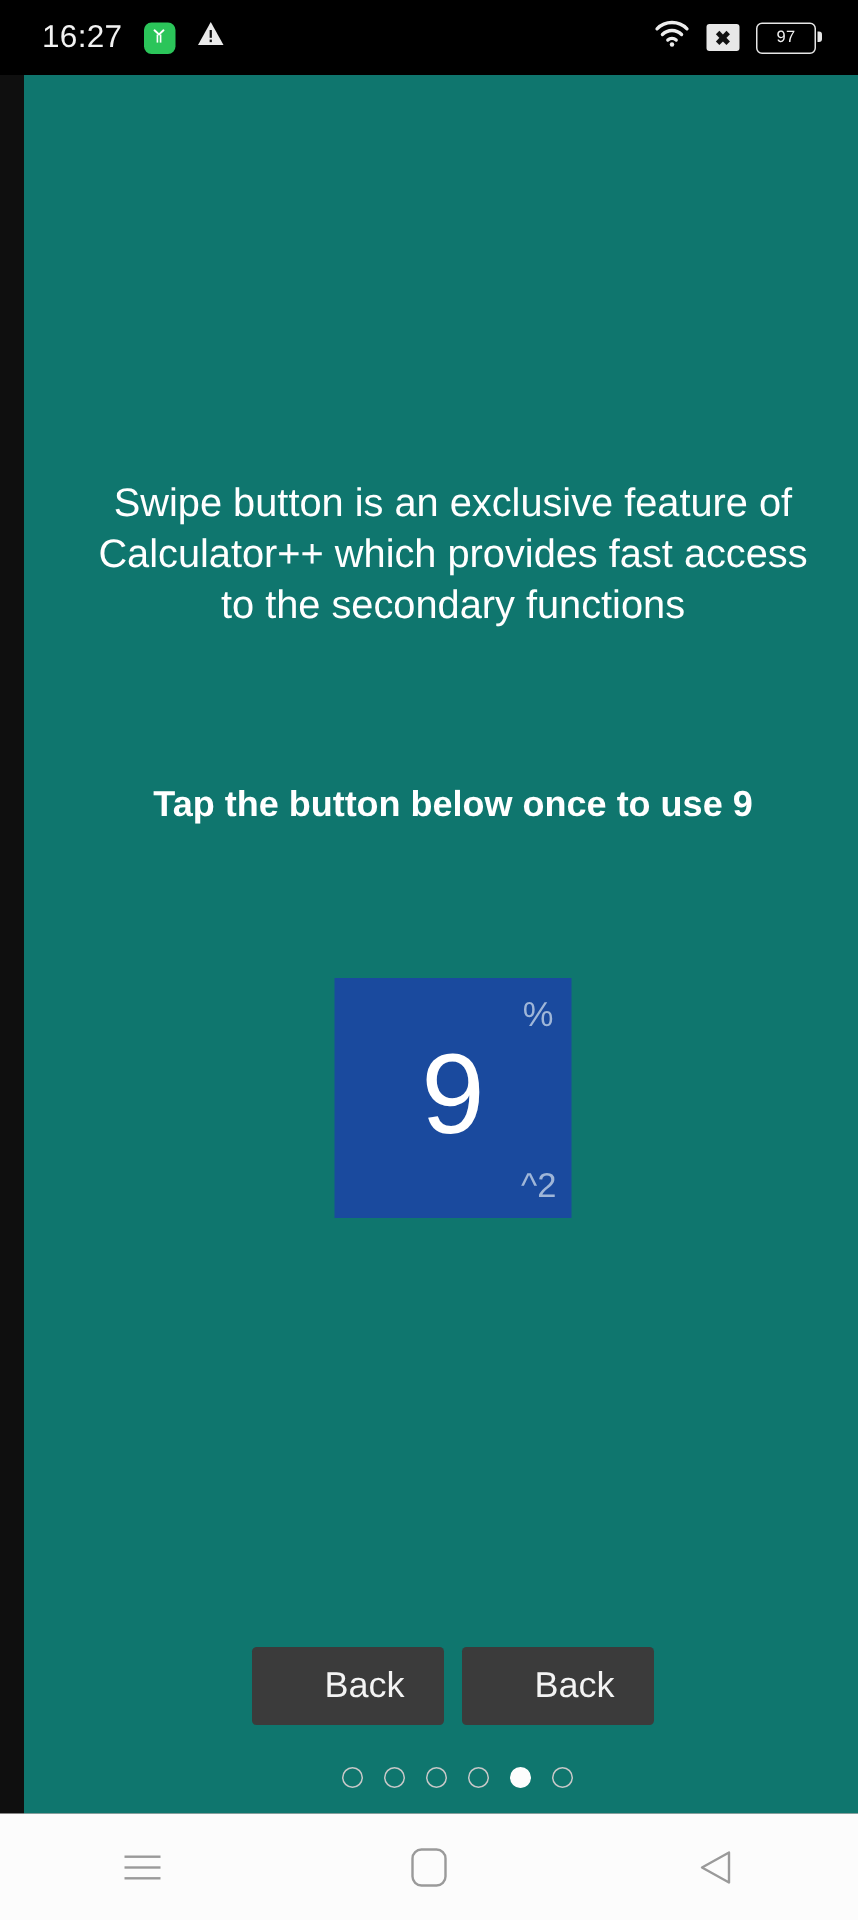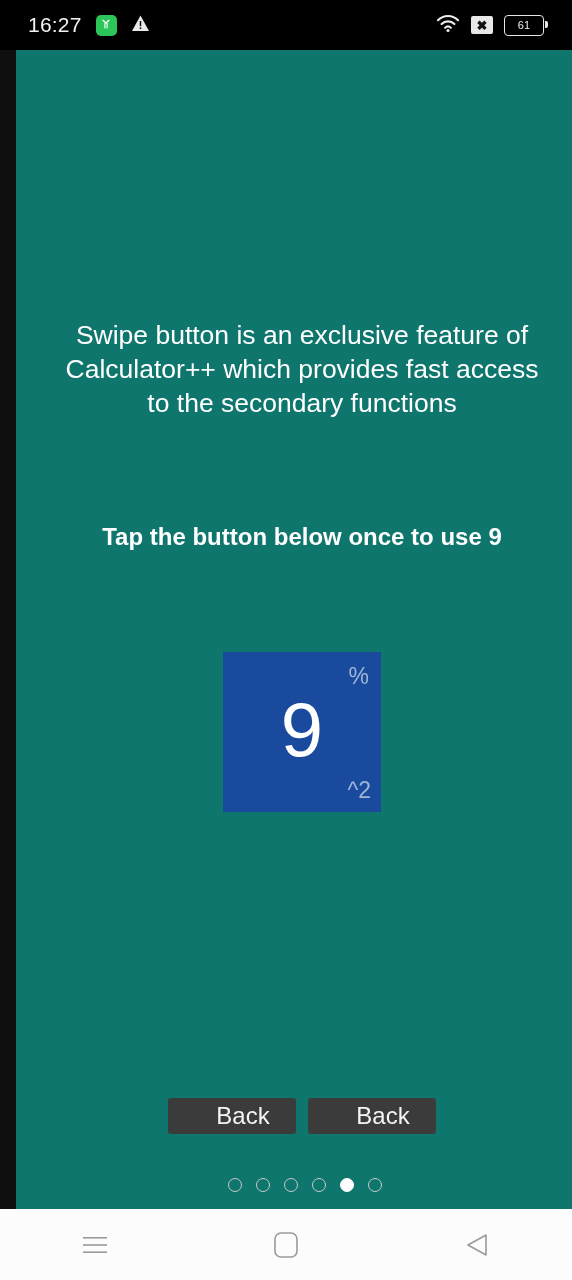--- a/index.html
+++ b/index.html
@@ -161,21 +161,21 @@
     position: absolute;
     top: 1048px;
     left: 0;
     width: 572px;
     display: flex;
     justify-content: center;
     gap: 12px;
   }
   .wz-btn {
     width: 128px;
-    height: 36px;
+    height: 52px;
     background: #3b3b3b;
     border: none;
     border-radius: 3px;
     color: #f4f4f4;
     font-size: 24px;
     font-family: "Liberation Sans", sans-serif;
     cursor: pointer;
     display: flex;
     align-items: center;
     justify-content: center;
@@ -253,21 +253,21 @@
       <span>
         <svg width="24" height="19" viewBox="0 0 24 19">
           <path d="M2 6.2 A14 14 0 0 1 22 6.2" stroke="#ededed" stroke-width="2.2" fill="none" stroke-linecap="round"></path>
           <path d="M5.6 10 A9 9 0 0 1 18.4 10" stroke="#ededed" stroke-width="2.2" fill="none" stroke-linecap="round"></path>
           <path d="M9.2 13.7 A4.2 4.2 0 0 1 14.8 13.7" stroke="#ededed" stroke-width="2.2" fill="none" stroke-linecap="round"></path>
           <circle cx="12" cy="16.6" r="1.5" fill="#ededed"></circle>
         </svg>
       </span>
       <span class="x-badge">✖</span>
       <span class="battery">
-        <span class="battery-text">61</span>
+        <span class="battery-text">97</span>
       </span>
     </div>
   </div>
 
   <div class="content">
 
     <div class="intro-text">Swipe button is an exclusive feature of Calculator++ which provides fast access to the secondary functions</div>
 
     <div class="instruct-text">Tap the button below once to use 9</div>
 

